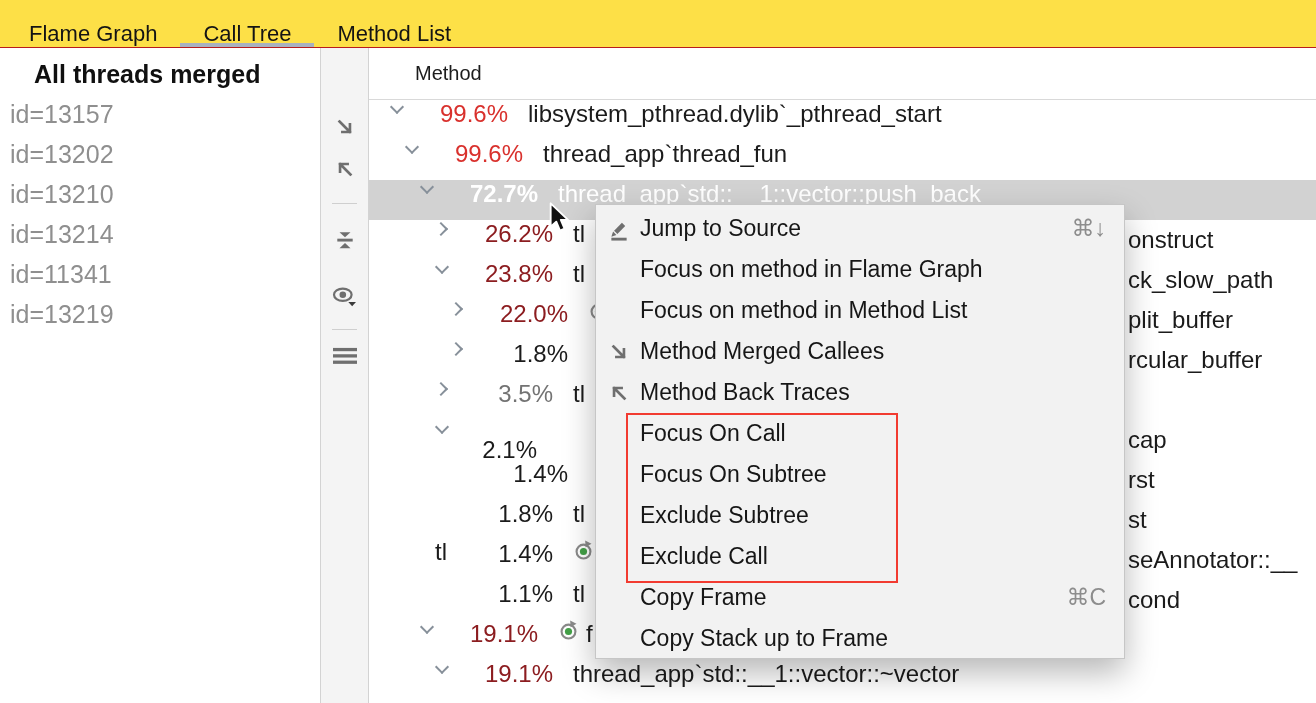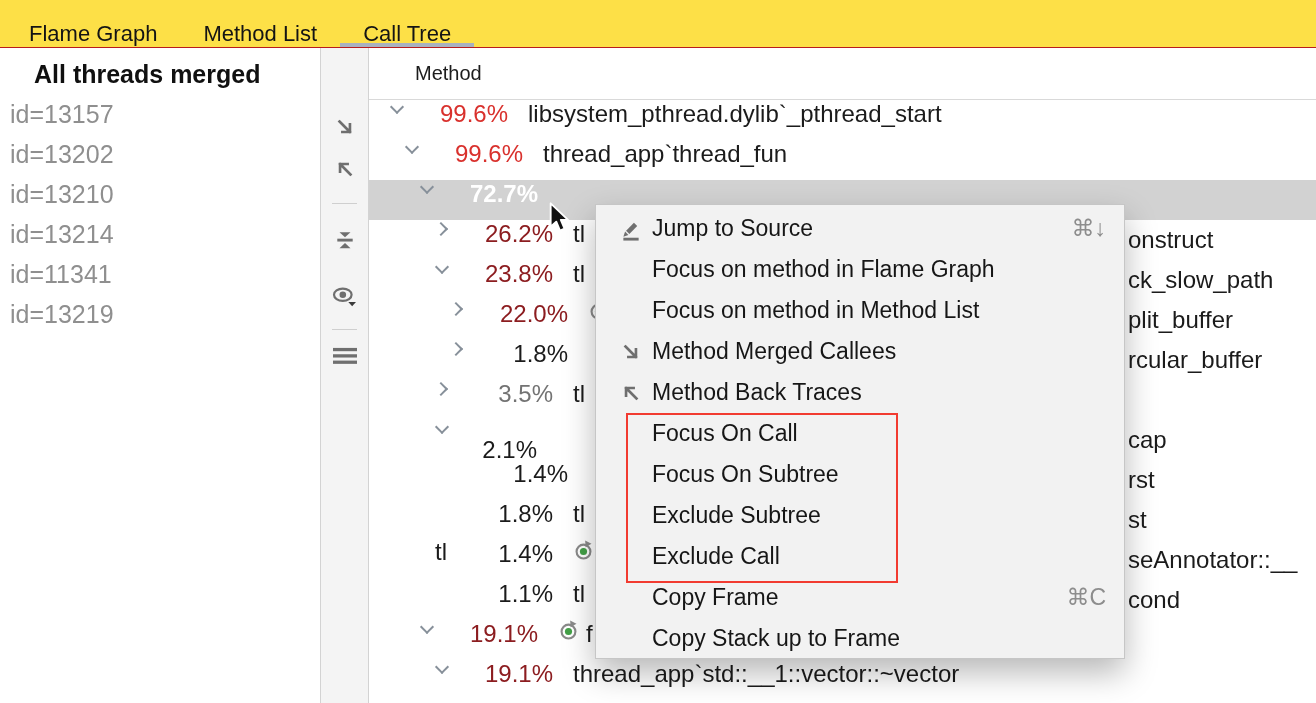--- a/index.html
+++ b/index.html
@@ -40,47 +40,47 @@
   .chev.down::before{left:2px;top:2px;transform:rotate(45deg);}
   .chev.right::before{left:1px;top:4px;transform:rotate(-45deg);}
   .chev.none::before{display:none;}
   .pct{display:inline-block;width:102px;flex:0 0 102px;text-align:right;margin-right:20px;}
   .ric{display:inline-flex;width:21px;flex:0 0 21px;margin-right:7px;align-items:center;}
   .txt{overflow:visible;}
   .txt-right{position:absolute;left:759px;top:0;height:40px;line-height:40px;}
 
   
   .menu{position:absolute;left:595px;top:204px;width:530px;height:455px;background:#f2f2f2;
-        border:1px solid #c6c6c6;box-shadow:0 14px 30px rgba(0,0,0,0.28);z-index:10;box-sizing:border-box;padding-left:12px;}
+        border:1px solid #c6c6c6;box-shadow:0 14px 30px rgba(0,0,0,0.28);z-index:10;box-sizing:border-box;}
   .menu-inner{padding-top:3px;}
   .mi{display:flex;align-items:center;height:41px;padding:0 18px 0 10px;font-size:23px;color:#161616;}
   .mi-icon{width:26px;height:26px;flex:0 0 26px;margin-right:8px;display:flex;align-items:center;justify-content:center;}
   .mi-label{flex:1;white-space:pre;}
   .mi-short{color:#8d8d8d;margin-left:18px;white-space:pre;}
   .hlbox{position:absolute;left:30px;top:208px;width:268px;height:166px;border:2px solid #f23b31;
          pointer-events:none;z-index:11;}
 
   
   .cursor{position:absolute;left:547px;top:202px;z-index:20;}
 </style>
 </head>
 <body>
 
 <div class="app">
 
   <div class="tabbar">
       <div class="tab">
         <span>Flame Graph</span>
       </div>
-      <div class="tab">
-        <span>Method List</span>
-      </div>
       <div class="tab selected">
         <span>Call Tree</span>
         <div class="tab-underline" style="background: rgb(168, 177, 191);"></div>
+      </div>
+      <div class="tab">
+        <span>Method List</span>
       </div>
     </div>
 
   <div class="sidebar">
     <div class="sb-header">All threads merged</div>
     <div id="thread-list">
         <div class="sb-item">id=13157</div>
         <div class="sb-item">id=13202</div>
         <div class="sb-item">id=13210</div>
         <div class="sb-item">id=13214</div>
@@ -123,21 +123,21 @@
             <rect y="12.2" width="22" height="3" fill="#6f6f6f"></rect>
           </svg></span>
       </div>
     </div>
 
   <div class="tree">
     <div class="tree-header">Method</div>
     <div class="rows" id="rows">
         <div class="row" style="padding-left: 21px;"><span class="chev down"></span><span class="pct" style="color: rgb(217, 49, 45);">99.6%</span><span class="txt">libsystem_pthread.dylib`_pthread_start</span></div>
         <div class="row" style="padding-left: 36px;"><span class="chev down"></span><span class="pct" style="color: rgb(217, 49, 45);">99.6%</span><span class="txt">thread_app`thread_fun</span></div>
-        <div class="row selected" style="padding-left: 51px;"><span class="chev down"></span><span class="pct" style="color: rgb(255, 255, 255); font-weight: bold;">72.7%</span></div>
+        <div class="row selected" style="padding-left: 51px;"><span class="chev down"></span><span class="pct" style="color: rgb(255, 255, 255); font-weight: bold;">72.7%</span><span class="txt">thread_app`std::__1::vector::push_back</span></div>
         <div class="row" style="padding-left: 66px;"><span class="chev right"></span><span class="pct" style="color: rgb(140, 29, 32);">26.2%</span><span class="txt">tl</span><span class="txt-right">onstruct</span></div>
         <div class="row" style="padding-left: 66px;"><span class="chev down"></span><span class="pct" style="color: rgb(140, 29, 32);">23.8%</span><span class="txt">tl</span><span class="txt-right">ck_slow_path</span></div>
         <div class="row" style="padding-left: 81px;"><span class="chev right"></span><span class="pct" style="color: rgb(140, 29, 32);">22.0%</span><span class="ric"><svg width="21" height="21" viewBox="0 0 20 20">
               <circle cx="10" cy="11" r="6.6" fill="none" stroke="#8a8a8a" stroke-width="2"></circle>
               <circle cx="10" cy="11" r="3.4" fill="#43a047"></circle>
               <polygon points="11.6,0.5 17.6,3.6 12,7 " fill="#8a8a8a"></polygon>
             </svg></span><span class="txt"></span><span class="txt-right">plit_buffer</span></div>
         <div class="row" style="padding-left: 81px;"><span class="chev right"></span><span class="pct" style="color: rgb(27, 27, 27);">1.8%</span><span class="txt"></span><span class="txt-right">rcular_buffer</span></div>
         <div class="row" style="padding-left: 66px;"><span class="chev right"></span><span class="pct" style="color: #737373;">3.5%</span><span class="txt">tl</span></div>
         <div class="row" style="padding-left: 66px; flex-direction: column;"><span class="chev down"></span><span class="pct" style="color: rgb(27, 27, 27);">2.1%</span><span class="txt">tl</span><span class="txt-right">cap</span></div>

